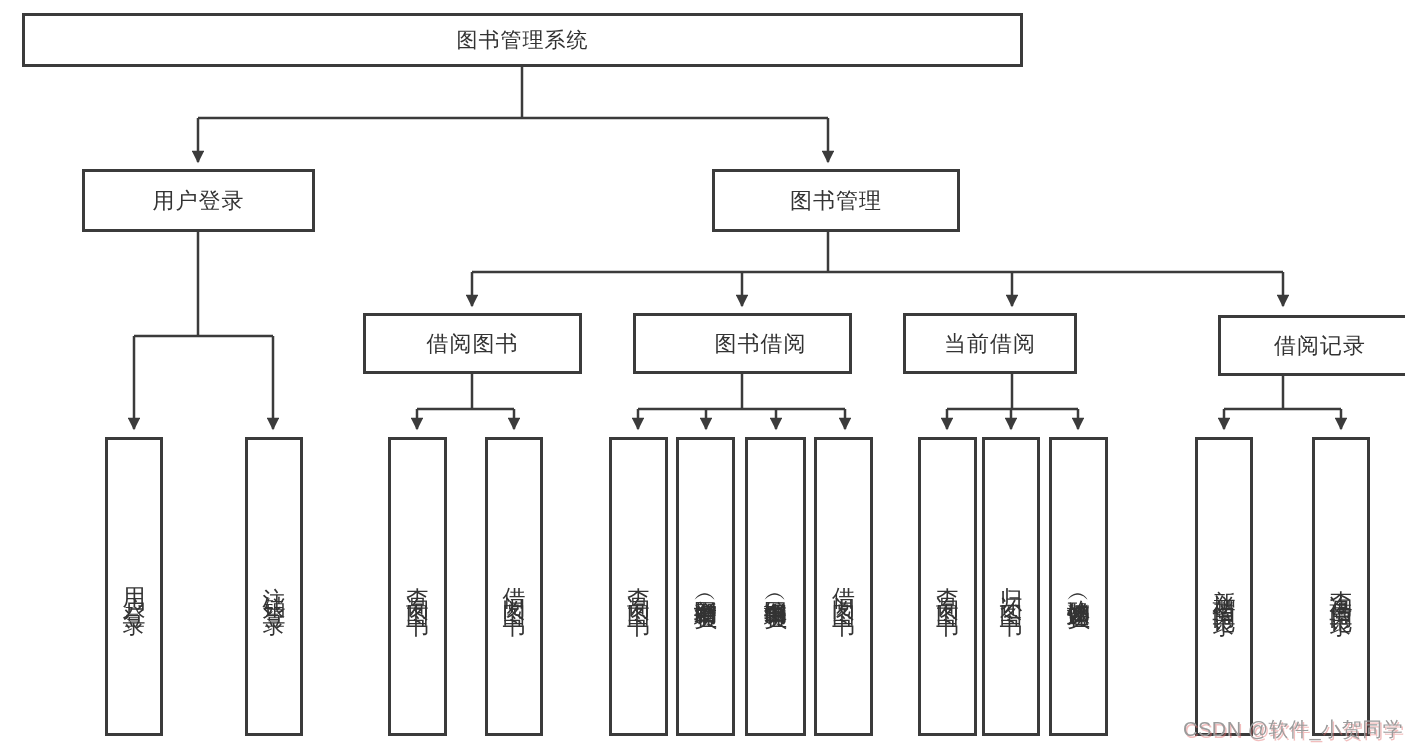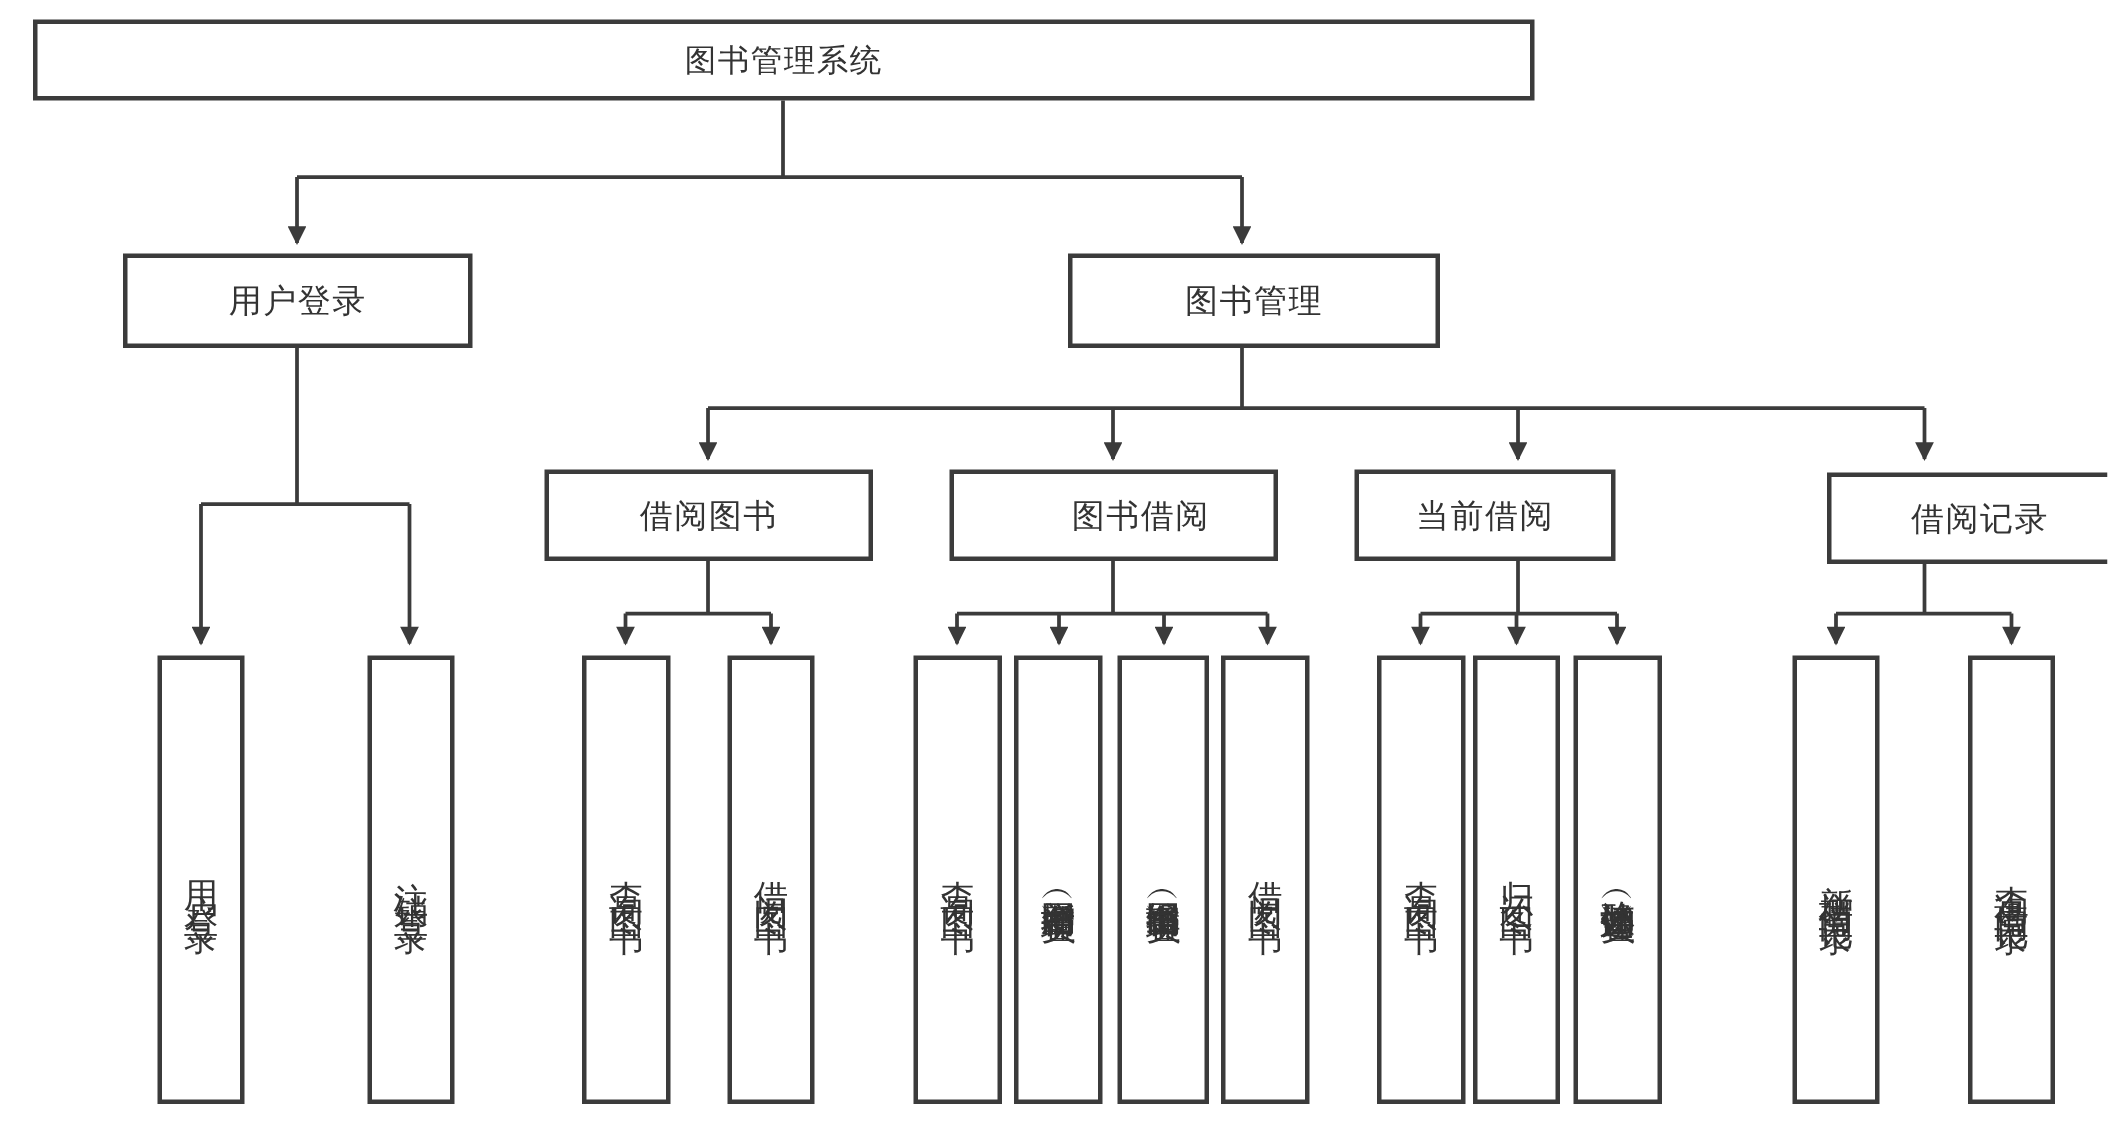--- a/index.html
+++ b/index.html
@@ -135,13 +135,14 @@
   <div class="node sp-tight" style="left:1049px;top:437px;width:59px;height:299px;">
     <span class="vtext">确认归还（管理员）</span>
   </div>
   <div class="node sp-mid" style="left:1195px;top:437px;width:58px;height:299px;">
     <span class="vtext">新增借阅记录</span>
   </div>
   <div class="node sp-mid" style="left:1312px;top:437px;width:58px;height:299px;">
     <span class="vtext">查询借阅记录</span>
   </div>
 
+  <div class="watermark">CSDN @软件_小贺同学</div>
 </div>
 
 </body></html>

